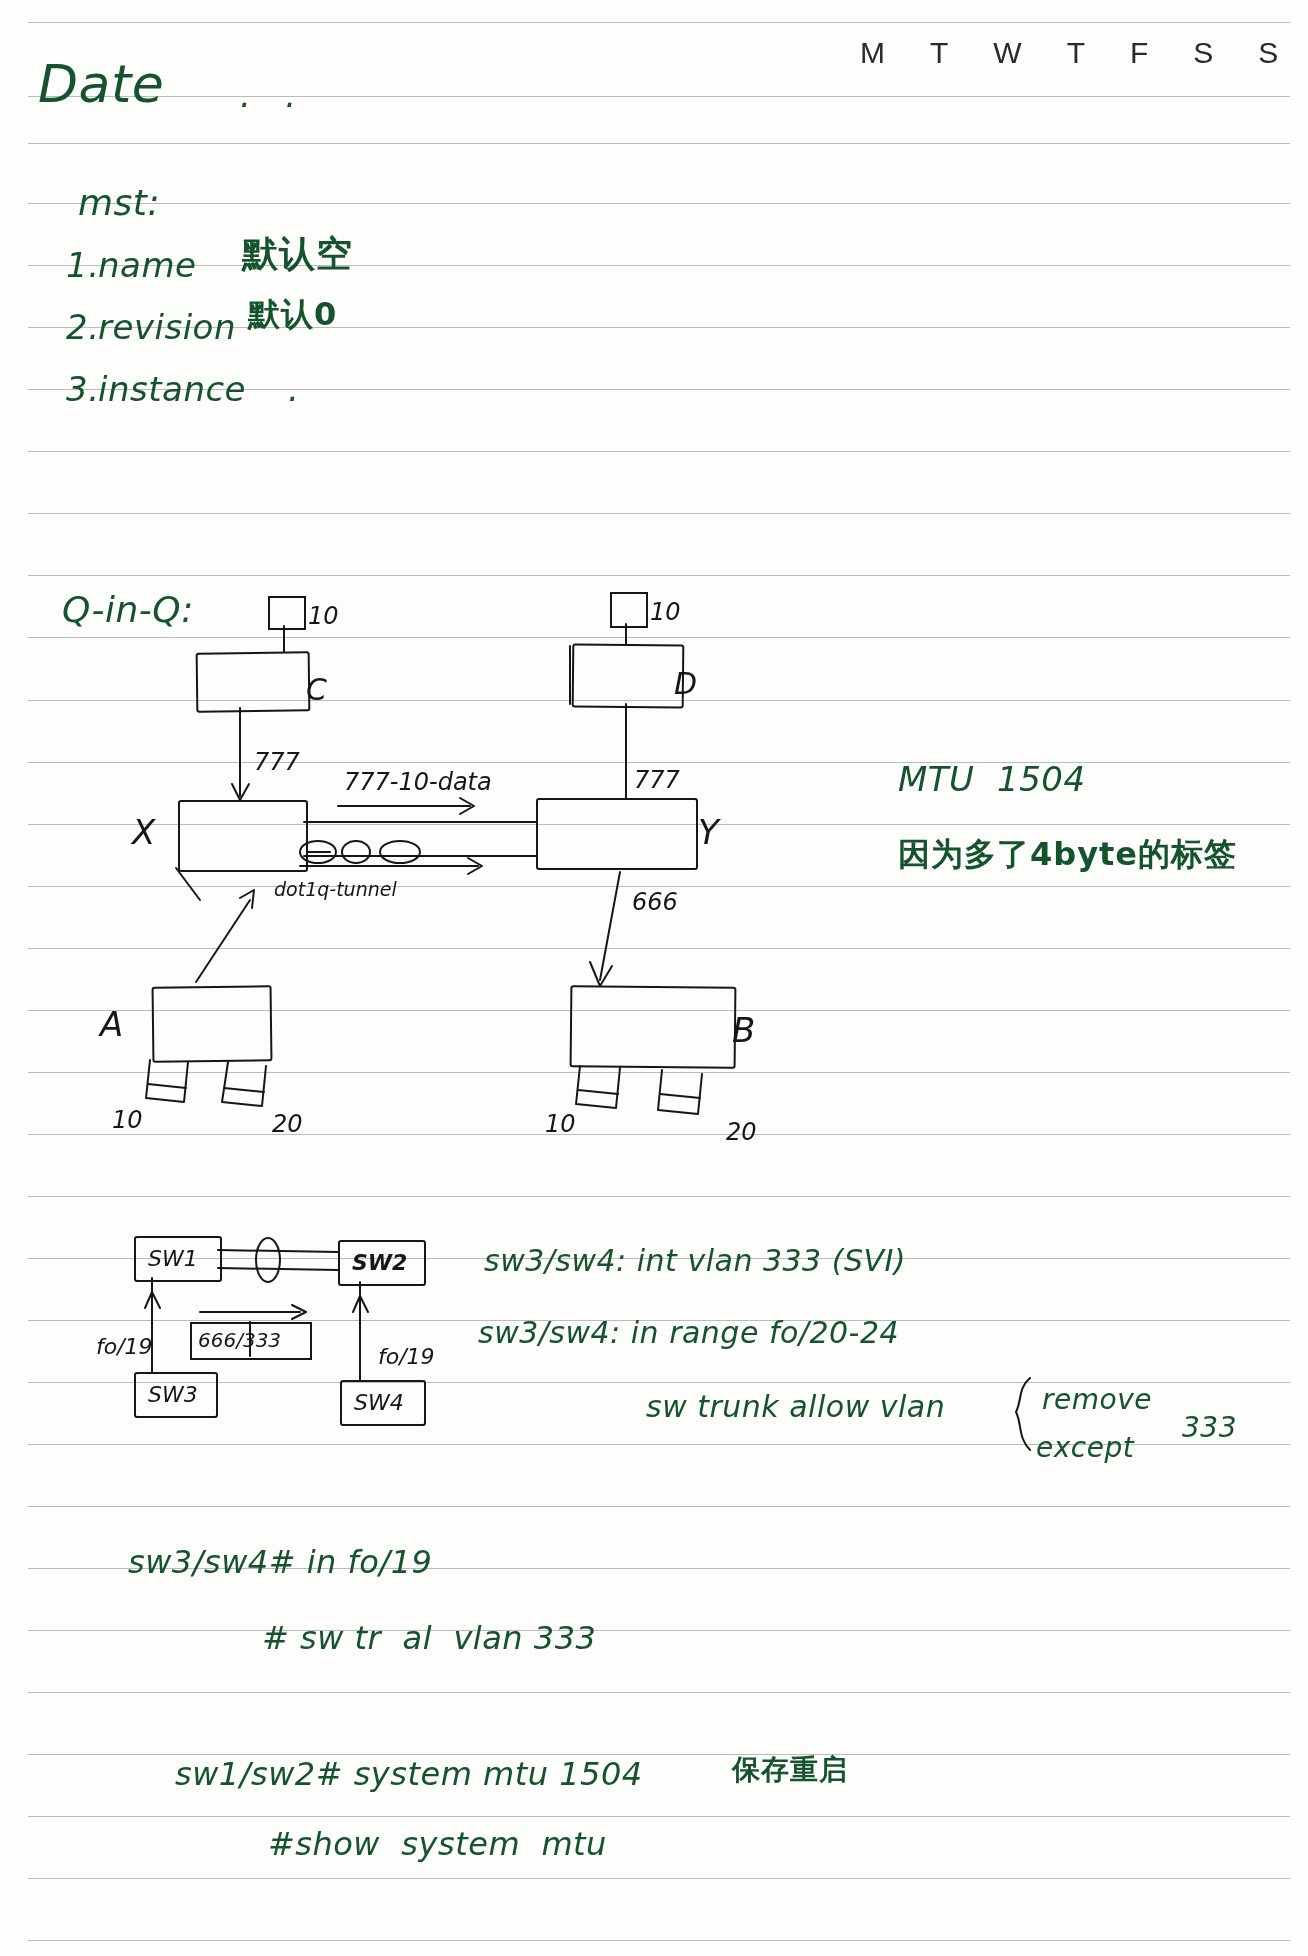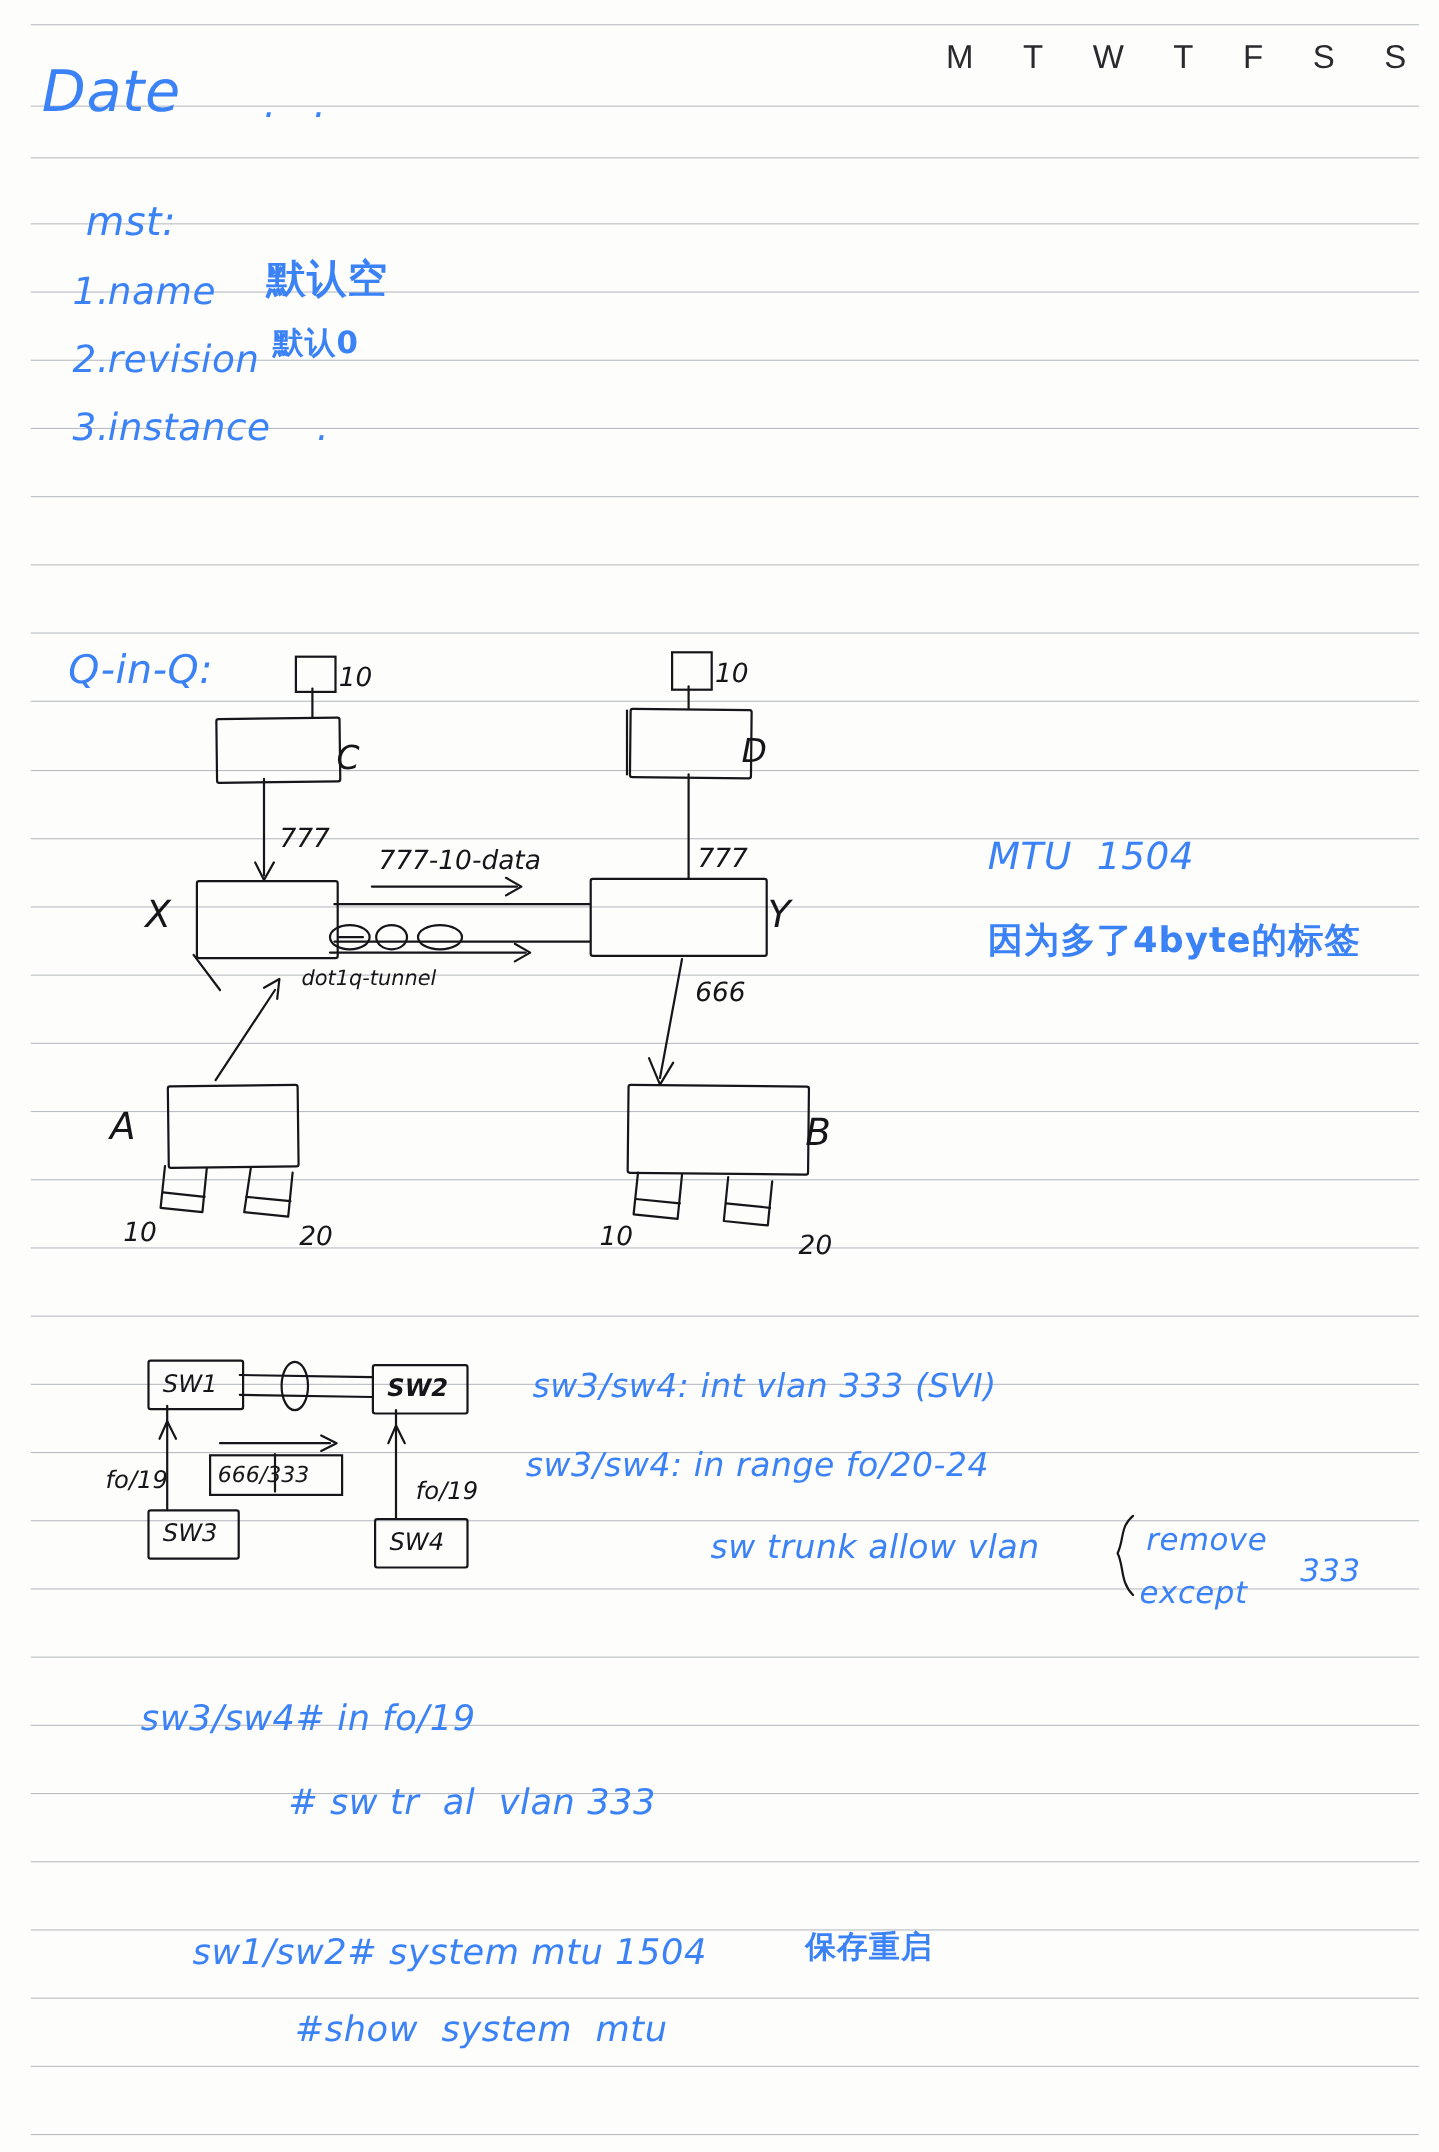--- a/index.html
+++ b/index.html
@@ -24,21 +24,21 @@
   
   .rule {
     position: absolute;
     left: 28px;
     width: 1262px;
     height: 1px;
     background: #b9bcc0;
   }
   .handwriting {
     font-family: "DejaVu Sans", sans-serif;
-    color: #3b82f6;
+    color: #14532d;
     position: absolute;
     white-space: pre;
     line-height: 1;
   }
   .hw {
     font-style: italic;
     letter-spacing: 0.5px;
   }
   .cn {
     font-style: normal;
@@ -148,21 +148,21 @@
   <div class="handwriting hw" style="left:240px; top:78px; font-size:34px;">.   .</div>
 
   <div class="handwriting hw" style="left:78px; top:185px; font-size:36px;">mst:</div>
 
   <div class="handwriting hw" style="left:66px; top:248px; font-size:34px;">1.</div>
   <div class="handwriting hw" style="left:98px; top:248px; font-size:34px;">name</div>
   <div class="handwriting cn" style="left:242px; top:236px; font-size:36px;">默认空</div>
 
   <div class="handwriting hw" style="left:66px; top:310px; font-size:34px;">2.</div>
   <div class="handwriting hw" style="left:98px; top:310px; font-size:34px;">revision</div>
-  <div class="handwriting cn" style="left:248px; top:298px; font-size:28px;">默认0</div>
+  <div class="handwriting cn" style="left:248px; top:298px; font-size:32px;">默认0</div>
 
   <div class="handwriting hw" style="left:66px; top:372px; font-size:34px;">3.</div>
   <div class="handwriting hw" style="left:98px; top:372px; font-size:34px;">instance</div>
   <div class="handwriting hw" style="left:288px; top:372px; font-size:34px;">.</div>
 
   <div class="handwriting hw" style="left:62px; top:592px; font-size:36px;">Q-in-Q:</div>
 
   <div class="handwriting hw" style="left:898px; top:762px; font-size:34px;">MTU  1504</div>
   <div class="handwriting cn" style="left:898px; top:838px; font-size:32px;">因为多了4byte的标签</div>
 

